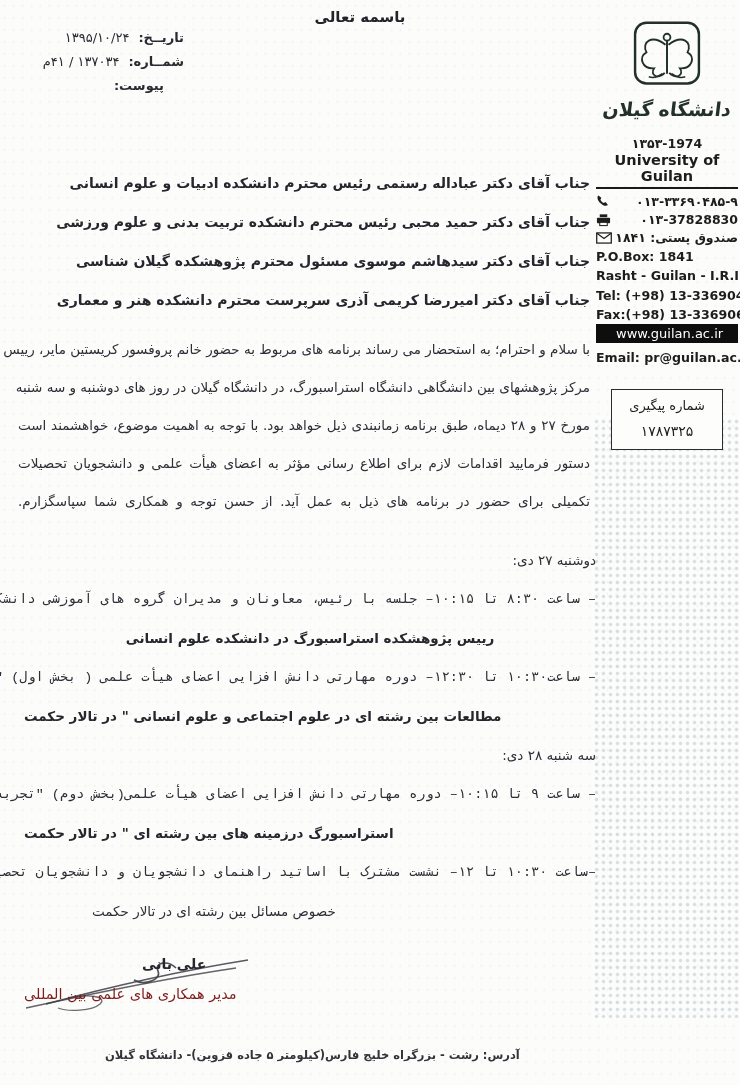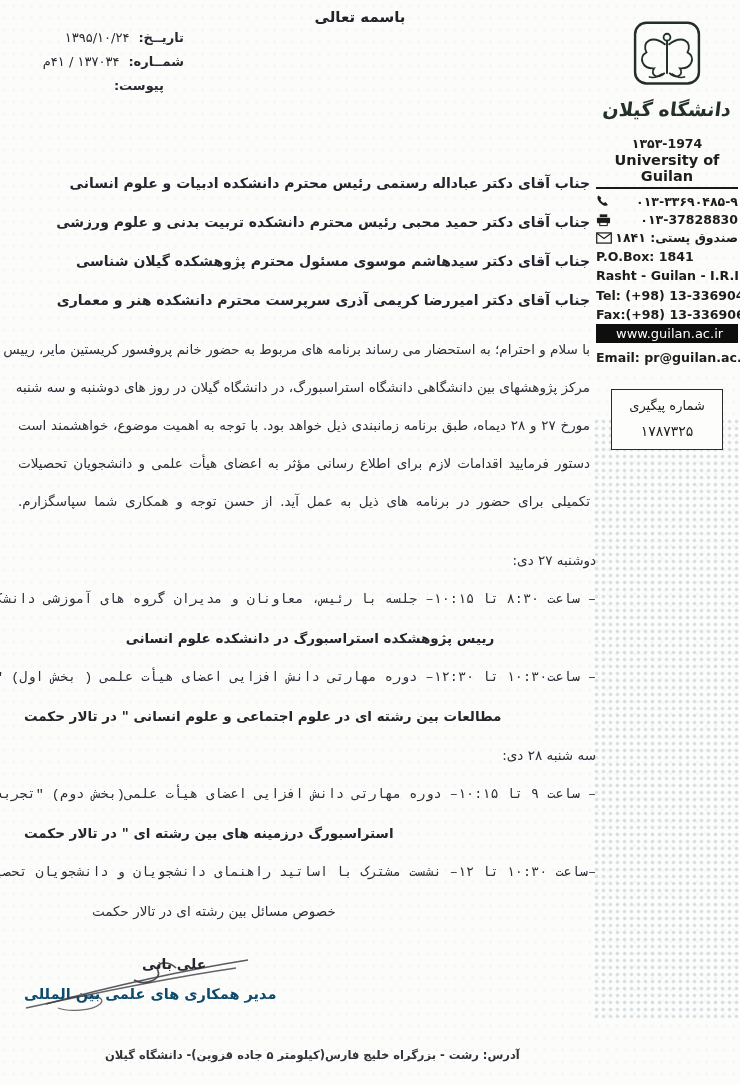--- a/index.html
+++ b/index.html
@@ -53,21 +53,21 @@
   .bline{height:38px;line-height:38px;text-align:justify;text-align-last:justify;text-justify:inter-word;white-space:nowrap;}
   
   .schedule{position:absolute;top:541px;left:24px;width:572px;direction:rtl;font-size:13.5px;color:#2e2e38;}
   .s-title{height:39px;line-height:39px;text-align:right;}
   .s-just{height:39px;line-height:39px;text-align:justify;text-align-last:justify;text-justify:inter-word;white-space:nowrap;font-family:Liberation Mono, monospace;}
   .s-center{height:39px;line-height:39px;text-align:center;font-weight:bold;color:#26262e;}
   .s-left{height:39px;line-height:39px;text-align:left;font-weight:bold;color:#26262e;}
   .s-left2{height:39px;line-height:39px;text-align:left;padding-left:68px;}
   
   .sig-name{position:absolute;top:956px;left:142px;font-weight:bold;font-size:14px;color:#26262e;}
-  .sig-title{position:absolute;top:986px;left:24px;font-weight:bold;font-size:14.5px;color:#0c4a6e;}
+  .sig-title{position:absolute;top:986px;left:24px;font-weight:normal;font-size:14.5px;color:#7f1d1d;}
   .scribble{position:absolute;top:938px;left:8px;}
   
   .footer{position:absolute;top:1048px;left:96px;width:342px;display:flex;align-items:center;gap:9px;}
   .f-text{flex:1;direction:rtl;text-align:right;font-size:11.5px;font-weight:bold;color:#33333b;white-space:nowrap;}
 </style>
 </head>
 <body>
 
 <div class="page">
 

